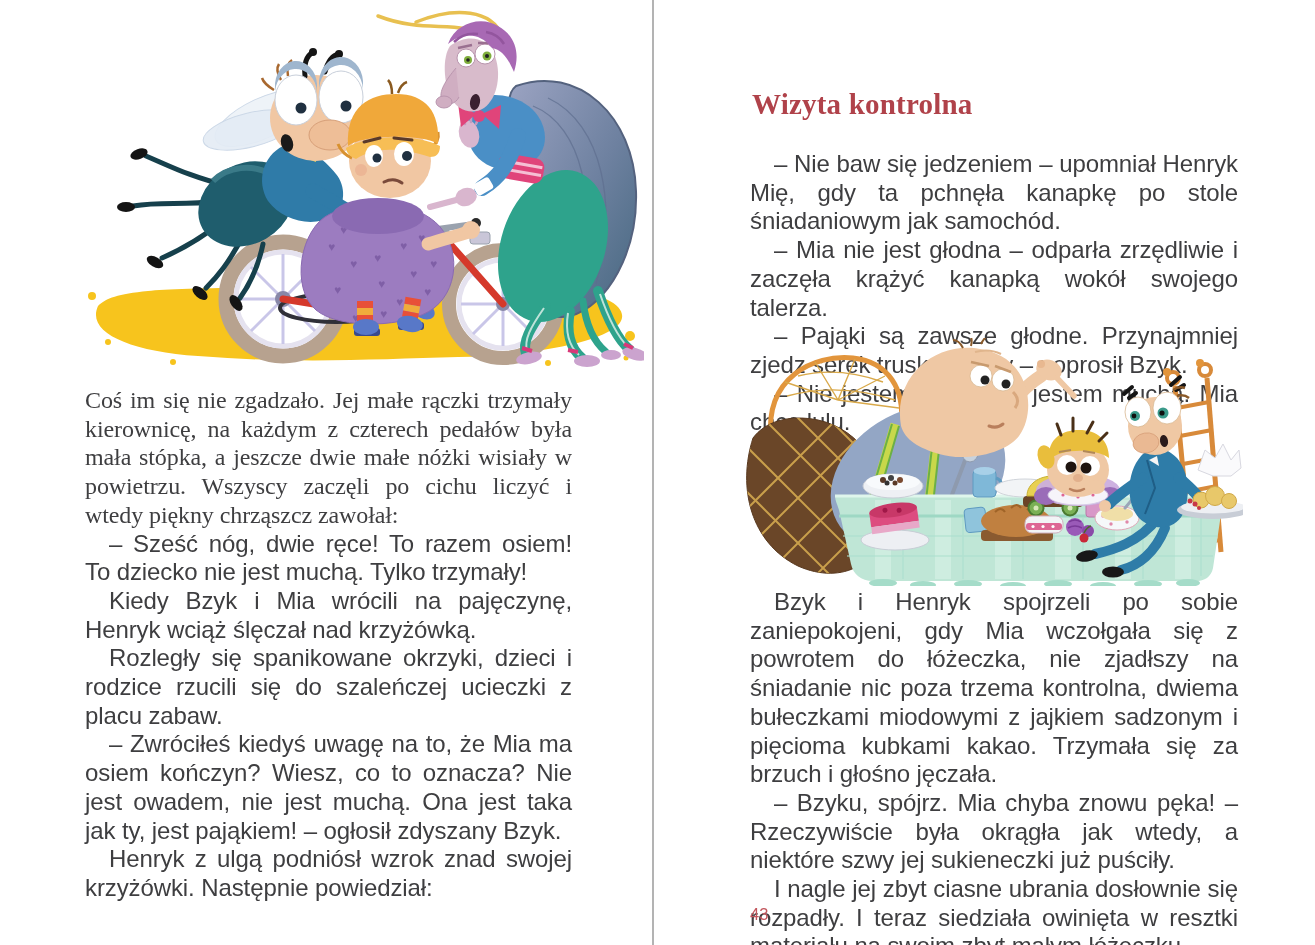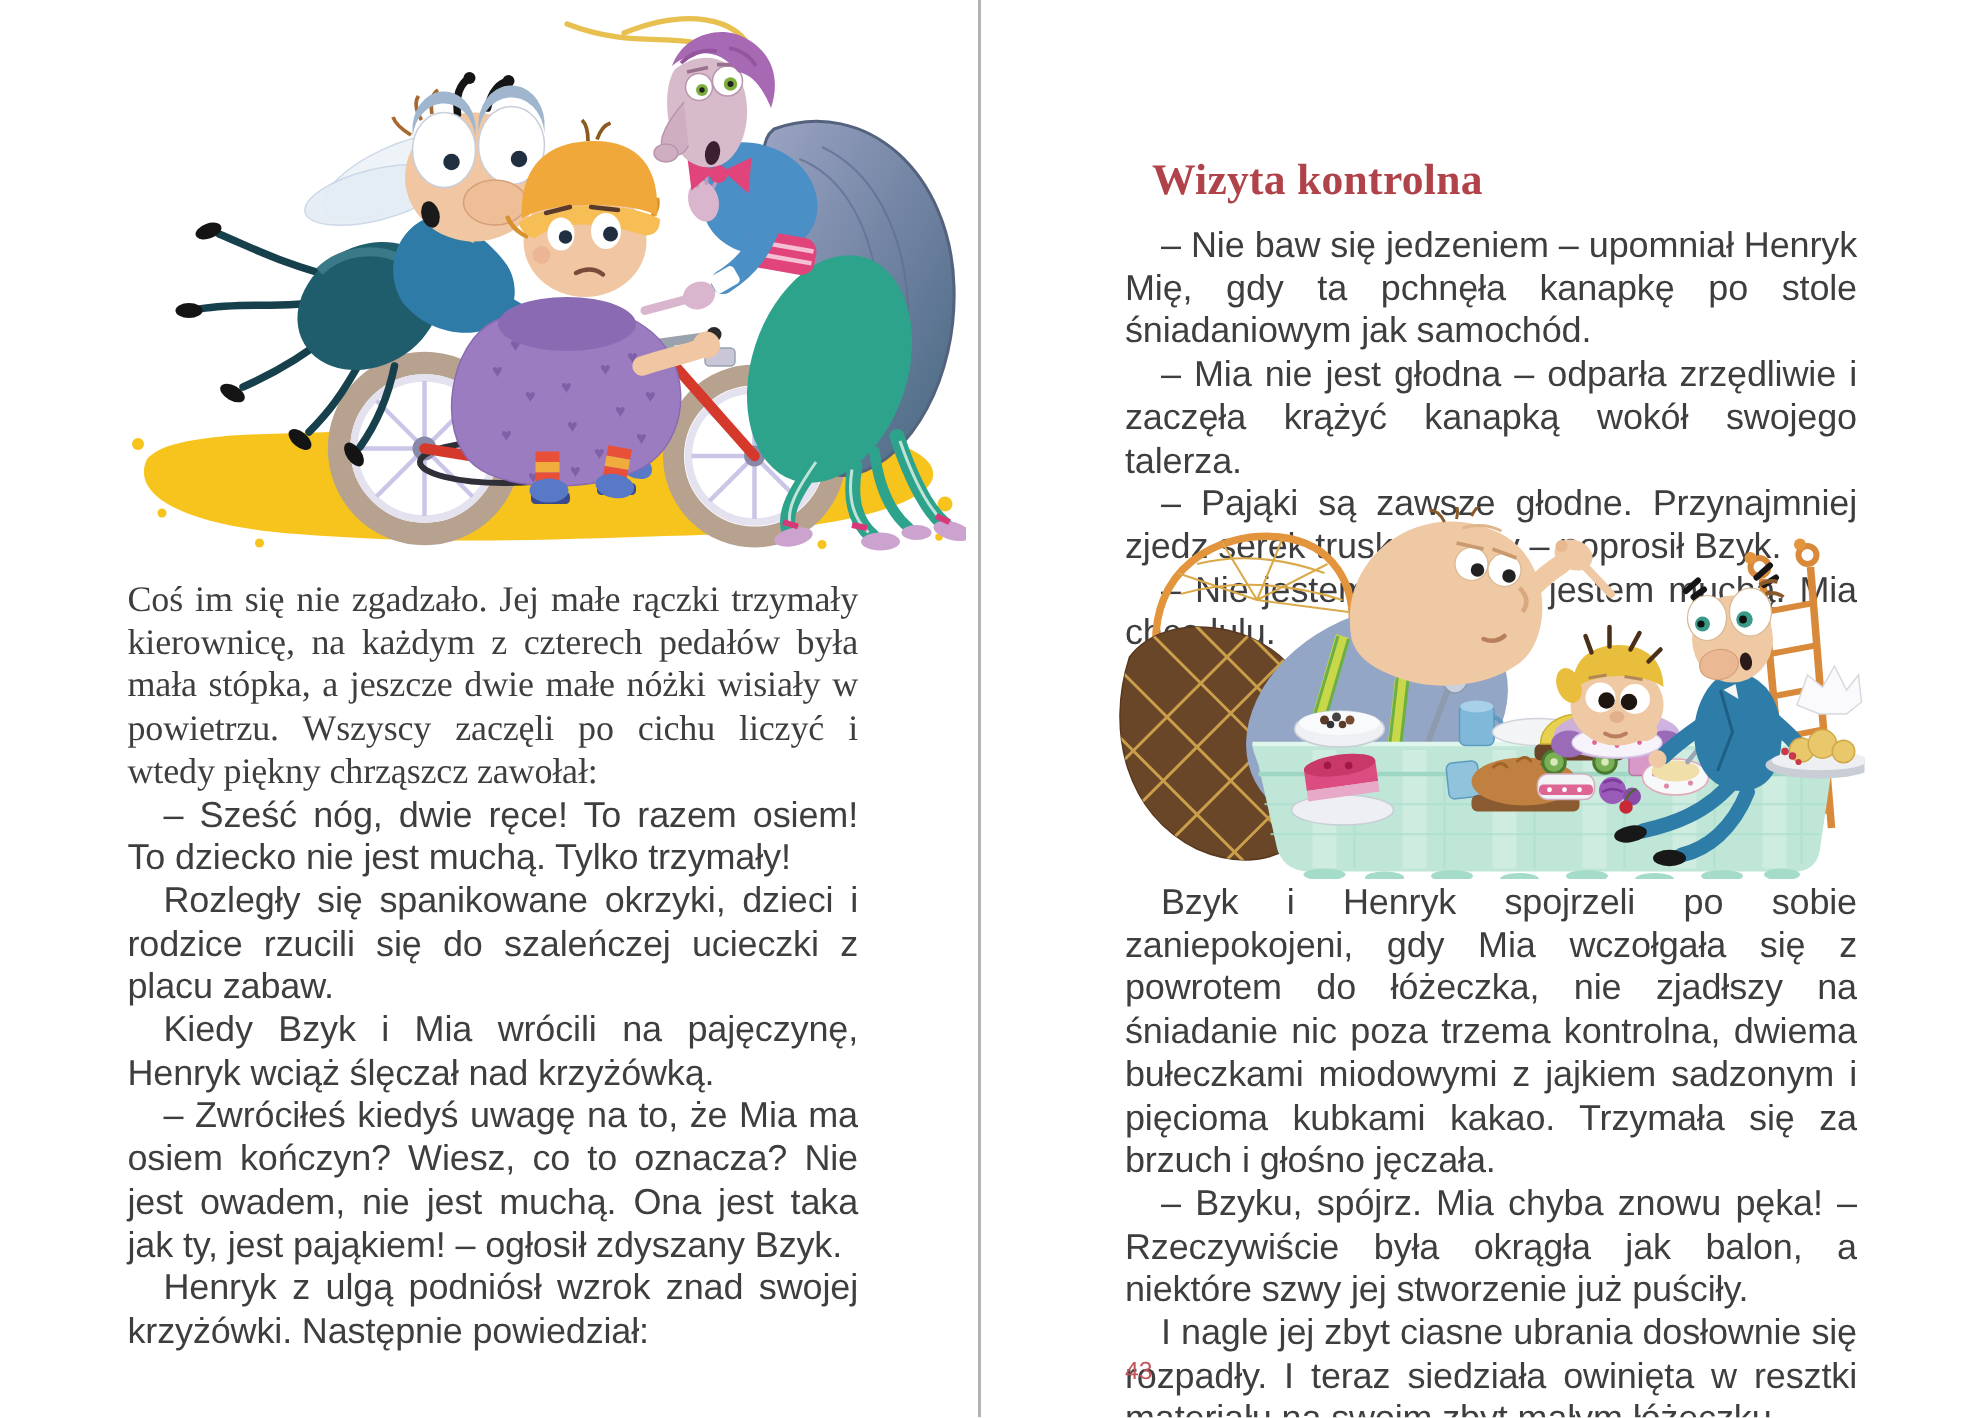--- a/index.html
+++ b/index.html
@@ -6,21 +6,21 @@
   .spread{
     position:relative;width:1315px;height:945px;background:#ffffff;overflow:hidden;
     font-family:"Liberation Sans",sans-serif;color:#3e3e40;
   }
   .divider{position:absolute;left:652px;top:0;width:2px;height:945px;background:#b3b3b3;}
   .illu{position:absolute;}
   .text-block{position:absolute;text-align:justify;font-size:24px;line-height:28.7px;letter-spacing:-0.1px;}
   .text-block p{margin:0;text-indent:24px;hyphens:manual;-webkit-hyphens:manual;}
   .text-block p.no-indent{text-indent:0;font-family:Liberation Serif, serif;}
   .chapter-heading{
-    position:absolute;left:752px;top:88px;margin:16px;
+    position:absolute;left:752px;top:88px;margin:0;
     font-family:"Liberation Serif",serif;font-weight:700;font-size:29px;letter-spacing:0.2px;
     color:#b0424a;
     text-align:right;
   }
   .page-number{
     position:absolute;left:750px;top:905px;width:488px;text-align:left;
     font-size:16.5px;color:#c2565d;
   }
 </style>
 </head>
@@ -268,22 +268,22 @@
         <path d="M380 42 l 14 -3 M400 37 l 14 0" stroke="#9a7090" stroke-width="2.5" fill="none"></path>
       </g>
       <path d="M370 38 C 378 16 404 10 420 20 C 438 30 442 48 436 66 C 430 52 424 44 414 42 C 400 24 382 28 370 38 Z" fill="#a869b4"></path>
       <path d="M376 36 q 10 -10 24 -8 M408 26 q 12 2 18 12" stroke="#93559e" stroke-width="2.5" fill="none"></path>
     </g>
   </svg>
 
   <div class="text-block" style="left:85px;top:386px;width:487px">
     <p class="no-indent">Coś im się nie zgadzało. Jej małe rączki trzymały kierownicę, na każdym z czterech pedałów była mała stópka, a jeszcze dwie małe nóżki wisiały w powietrzu. Wszyscy zaczęli po cichu liczyć i wtedy piękny chrząszcz zawołał:</p>
     <p>– Sześć nóg, dwie ręce! To razem osiem! To dziecko nie jest muchą. Tylko trzymały!</p>
+    <p>Kiedy Bzyk i Mia wrócili na pajęczynę, Henryk wciąż ślęczał nad krzyżówką.</p>
     <p>Rozległy się spanikowane okrzyki, dzieci i rodzice rzucili się do szaleńczej ucieczki z placu zabaw.</p>
-    <p>Kiedy Bzyk i Mia wrócili na pajęczynę, Henryk wciąż ślęczał nad krzyżówką.</p>
     <p>– Zwróciłeś kiedyś uwagę na to, że Mia ma osiem kończyn? Wiesz, co to oznacza? Nie jest owadem, nie jest muchą. Ona jest taka jak ty, jest pająkiem! – ogłosił zdyszany Bzyk.</p>
     <p>Henryk z ulgą podniósł wzrok znad swojej krzyżówki. Następ­nie powiedział:</p>
   </div>
 
   <h1 class="chapter-heading">Wizyta kontrolna</h1>
 
   <div class="text-block" style="left:750px;top:150px;width:488px">
     <p>– Nie baw się jedzeniem – upomniał Henryk Mię, gdy ta pchnęła kanapkę po stole śniadaniowym jak samochód.</p>
     <p>– Mia nie jest głodna – odparła zrzędliwie i zaczęła krążyć kanapką wokół swojego talerza.</p>
     <p>– Pająki są zawsze głodne. Przynajmniej zjedz serek truskaw­kowy – poprosił Bzyk.</p>
@@ -536,20 +536,20 @@
       </g>
       <g stroke="#8a5a2a" stroke-width="2.5" fill="none">
         <path d="M430 52 q 6 -4 12 -2 M434 58 q 7 -2 12 2"></path>
       </g>
       <ellipse cx="421" cy="103" rx="4" ry="6" fill="#2a1a1a" transform="rotate(-10 421 103)"></ellipse>
     </g>
   </svg>
 
   <div class="text-block" style="left:750px;top:588px;width:488px">
     <p>Bzyk i Henryk spojrzeli po sobie zaniepokojeni, gdy Mia wczołgała się z powrotem do łóżeczka, nie zjadłszy na śniada­nie nic poza trzema kontrolna, dwiema bułeczkami miodowymi z jajkiem sadzonym i pięcioma kubkami kakao. Trzymała się za brzuch i głośno jęczała.</p>
-    <p>– Bzyku, spójrz. Mia chyba znowu pęka! – Rzeczywiście była okrągła jak balon, a niektóre szwy jej stworzenie już puściły.</p>
+    <p>– Bzyku, spójrz. Mia chyba znowu pęka! – Rzeczywiście była okrągła jak wtedy, a niektóre szwy jej sukieneczki już puściły.</p>
     <p>I nagle jej zbyt ciasne ubrania dosłownie się rozpadły. I teraz sie­działa owinięta w resztki materiału na swoim zbyt małym łóżeczku.</p>
     <p>– Jestem głodna, co jest do jedzenia? – spytała radośnie.</p>
   </div>
 
   <div class="page-number">43</div>
 
 </div>
 
 </body></html>

